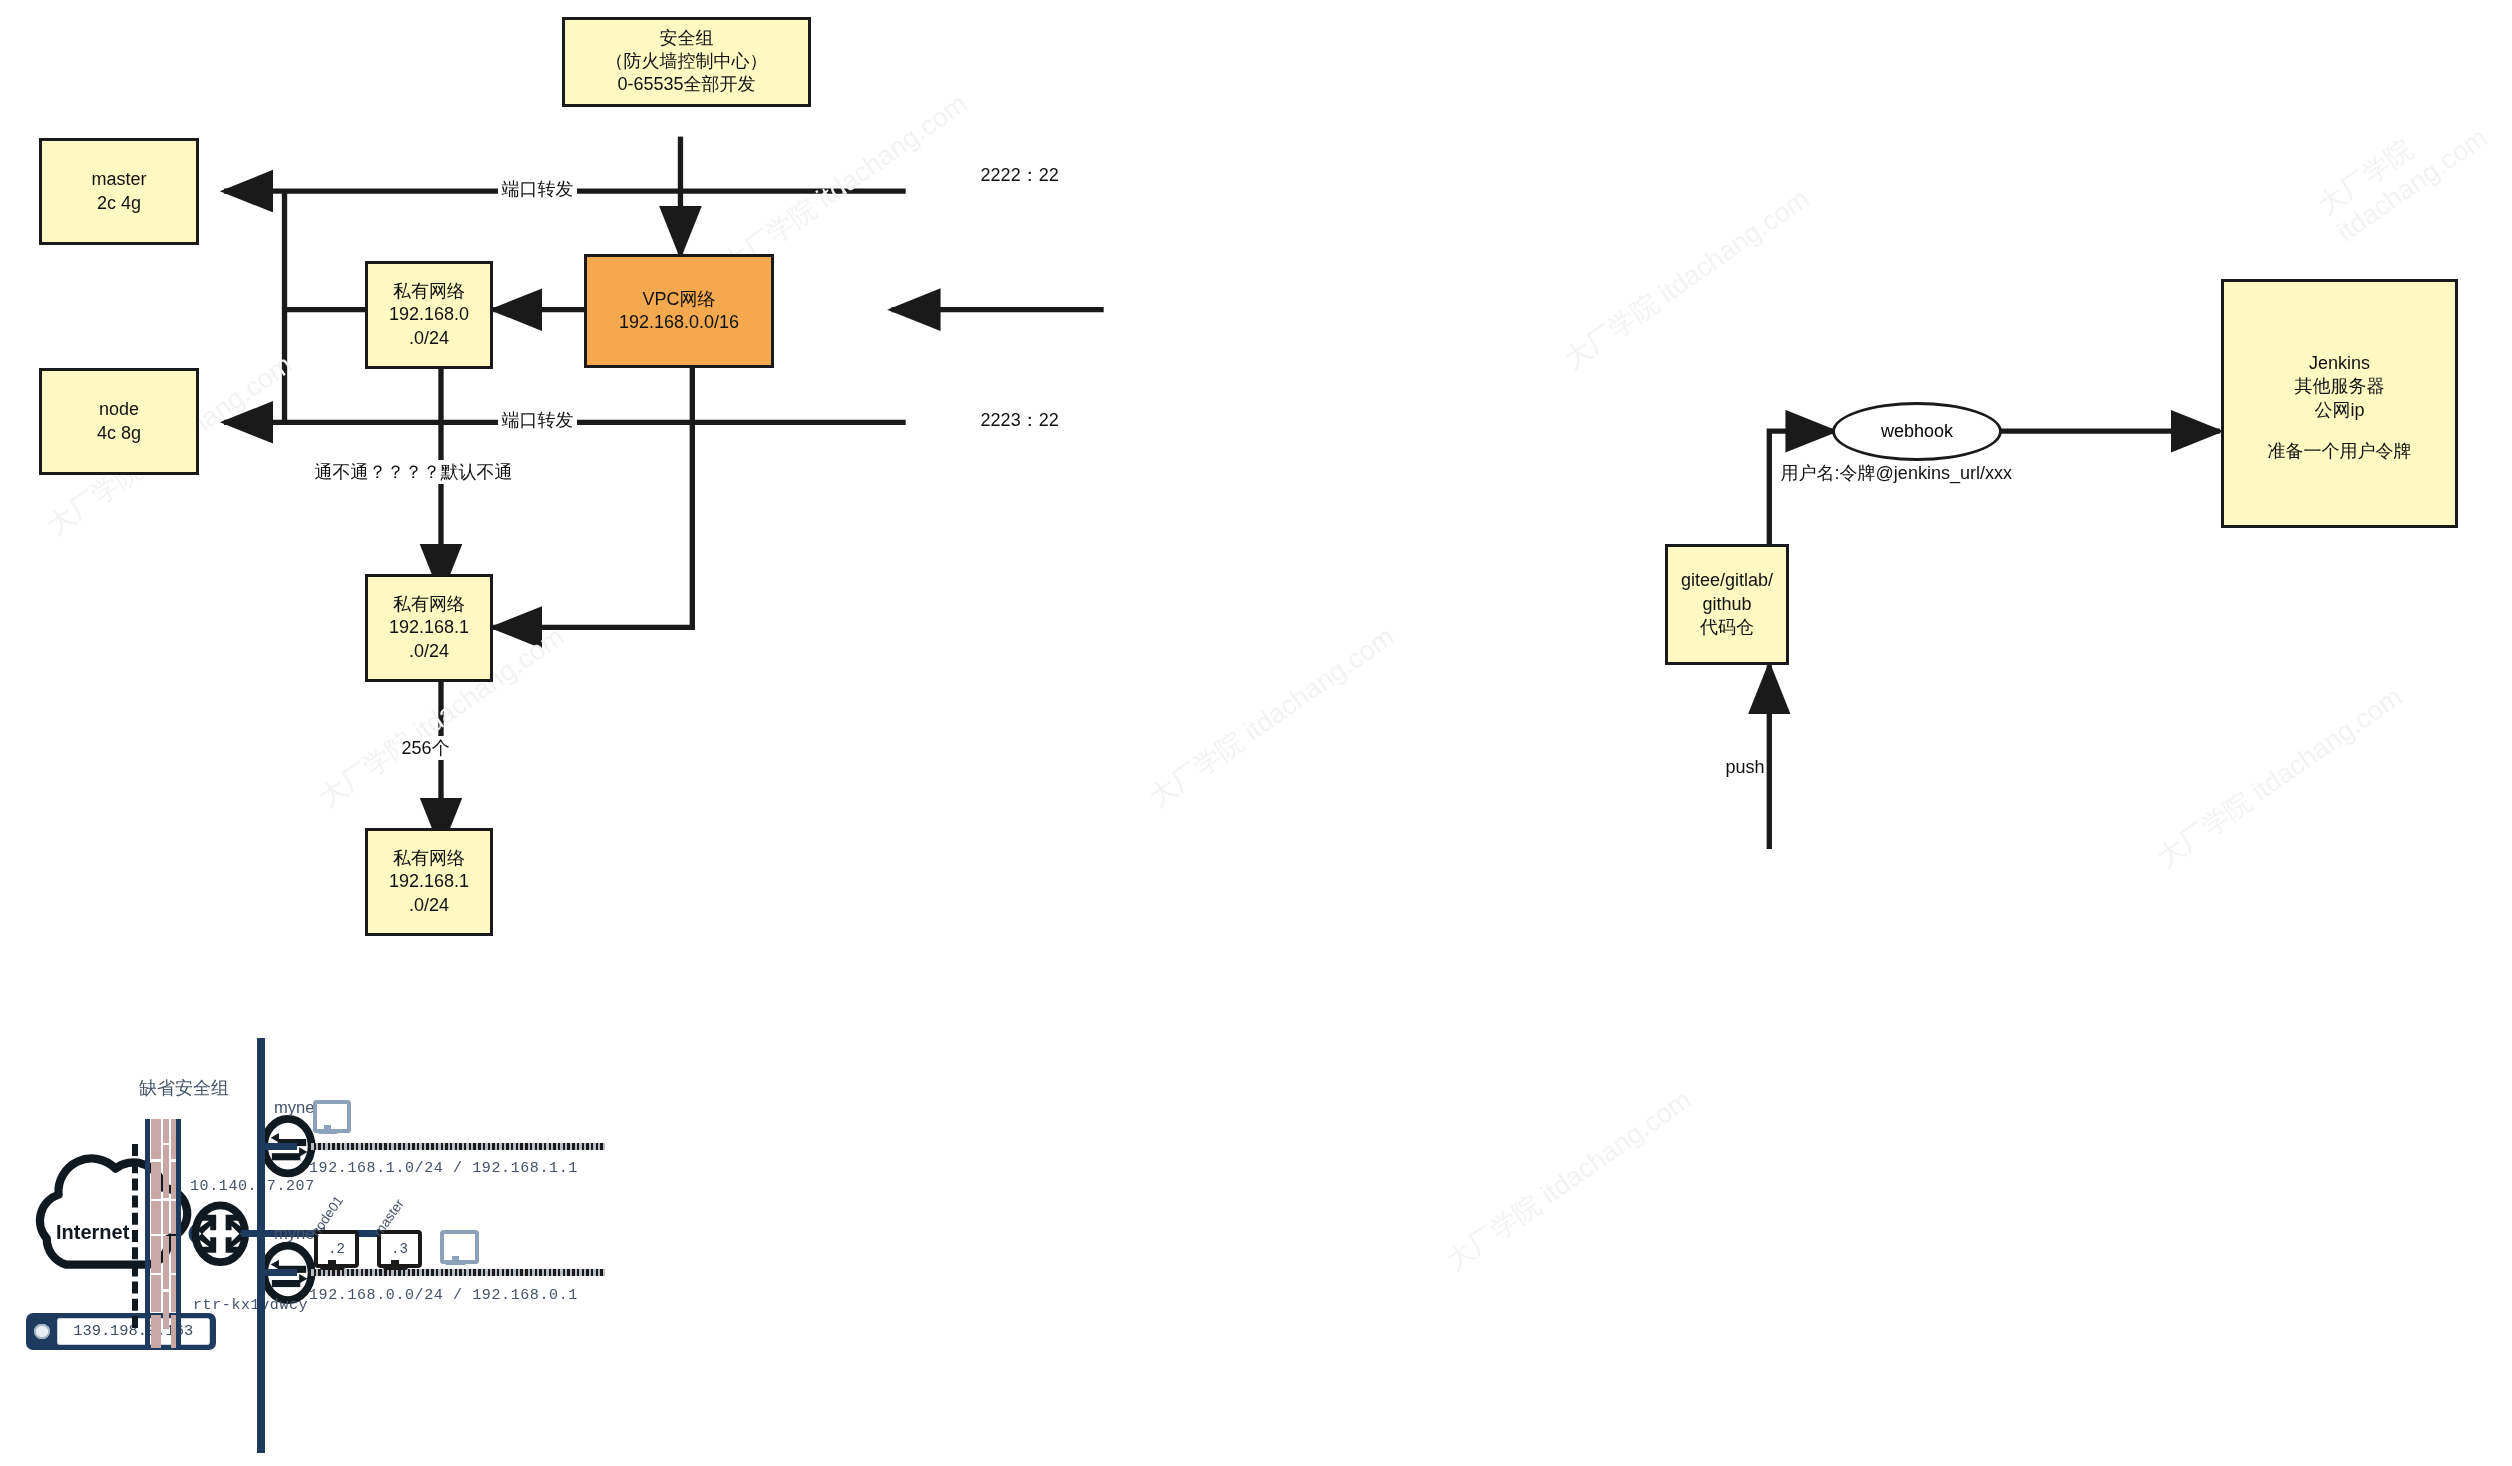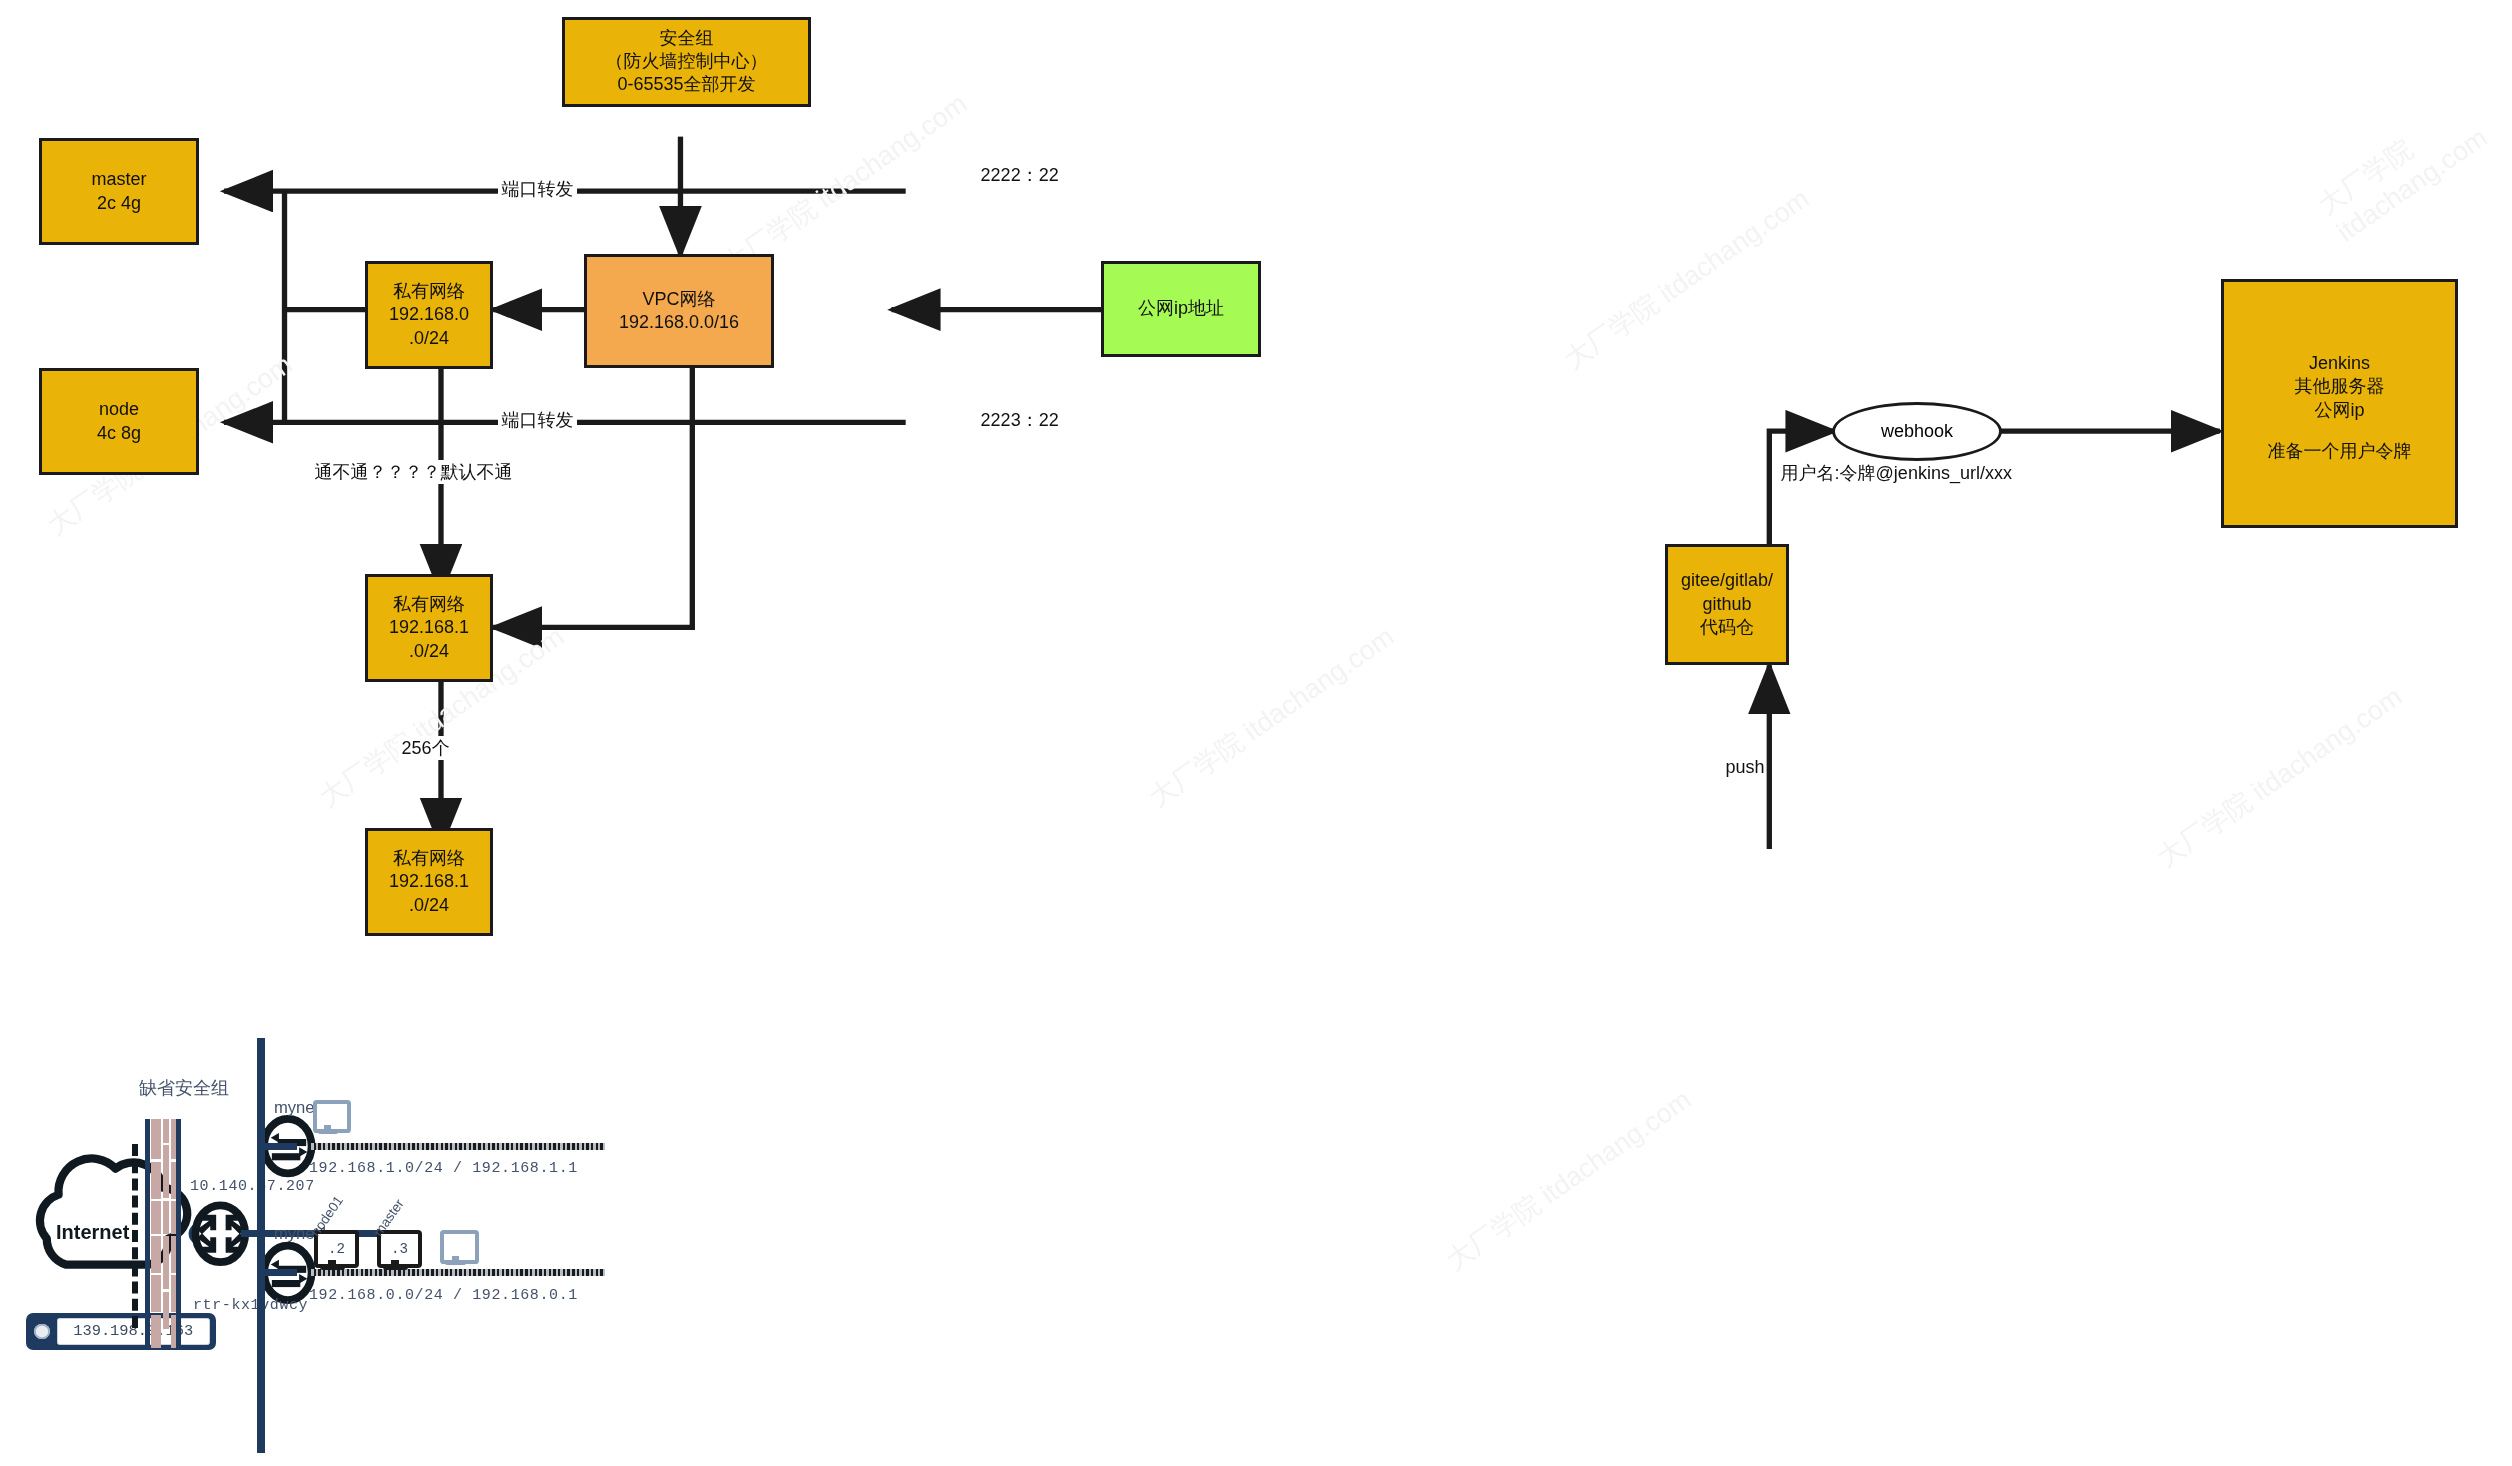--- a/index.html
+++ b/index.html
@@ -7,21 +7,21 @@
     width:2512px;height:1467px;position:relative;overflow:hidden;
     font-family:"Liberation Sans","DejaVu Sans",sans-serif;
     color:#000;
   }
   .canvas{position:absolute;left:0;top:0;width:2512px;height:1467px;}
   svg{position:absolute;left:0;top:0;width:2512px;height:1467px;overflow:visible;}
 
   
   .box{
     position:absolute;box-sizing:border-box;
-    border:3.6px solid #1a1a1a;background:#eab308;
+    border:3.6px solid #1a1a1a;background:#fef9c3;
     display:flex;align-items:center;justify-content:center;
     text-align:center;line-height:1.30;
     font-size:18px;color:#111;white-space:pre-line;
     z-index:5;
   }
   .box.orange{background:#F4A94E;}
   .box.green{background:#A5FA54;}
   .ellipse{
     position:absolute;box-sizing:border-box;
     border:3.6px solid #1a1a1a;background:#fff;border-radius:50%;
@@ -124,21 +124,20 @@
   <div class="box" style="left:39px;top:368px;width:160px;height:107px;">node
 4c 8g</div>
 
   <div class="box" style="left:365px;top:261px;width:128px;height:108px;">私有网络
 192.168.0
 .0/24</div>
 
   <div class="box orange" style="left:584px;top:254px;width:190px;height:114px;">VPC网络
 192.168.0.0/16</div>
 
-  <div class="box green" style="left:1101px;top:261px;width:160px;height:96px;">公网ip地址</div>
 
   <div class="box" style="left:365px;top:574px;width:128px;height:108px;">私有网络
 192.168.1
 .0/24</div>
 
   <div class="box" style="left:365px;top:828px;width:128px;height:108px;">私有网络
 192.168.1
 .0/24</div>
 
   <div class="lbl" style="left:498px;top:177px;">端口转发</div>

